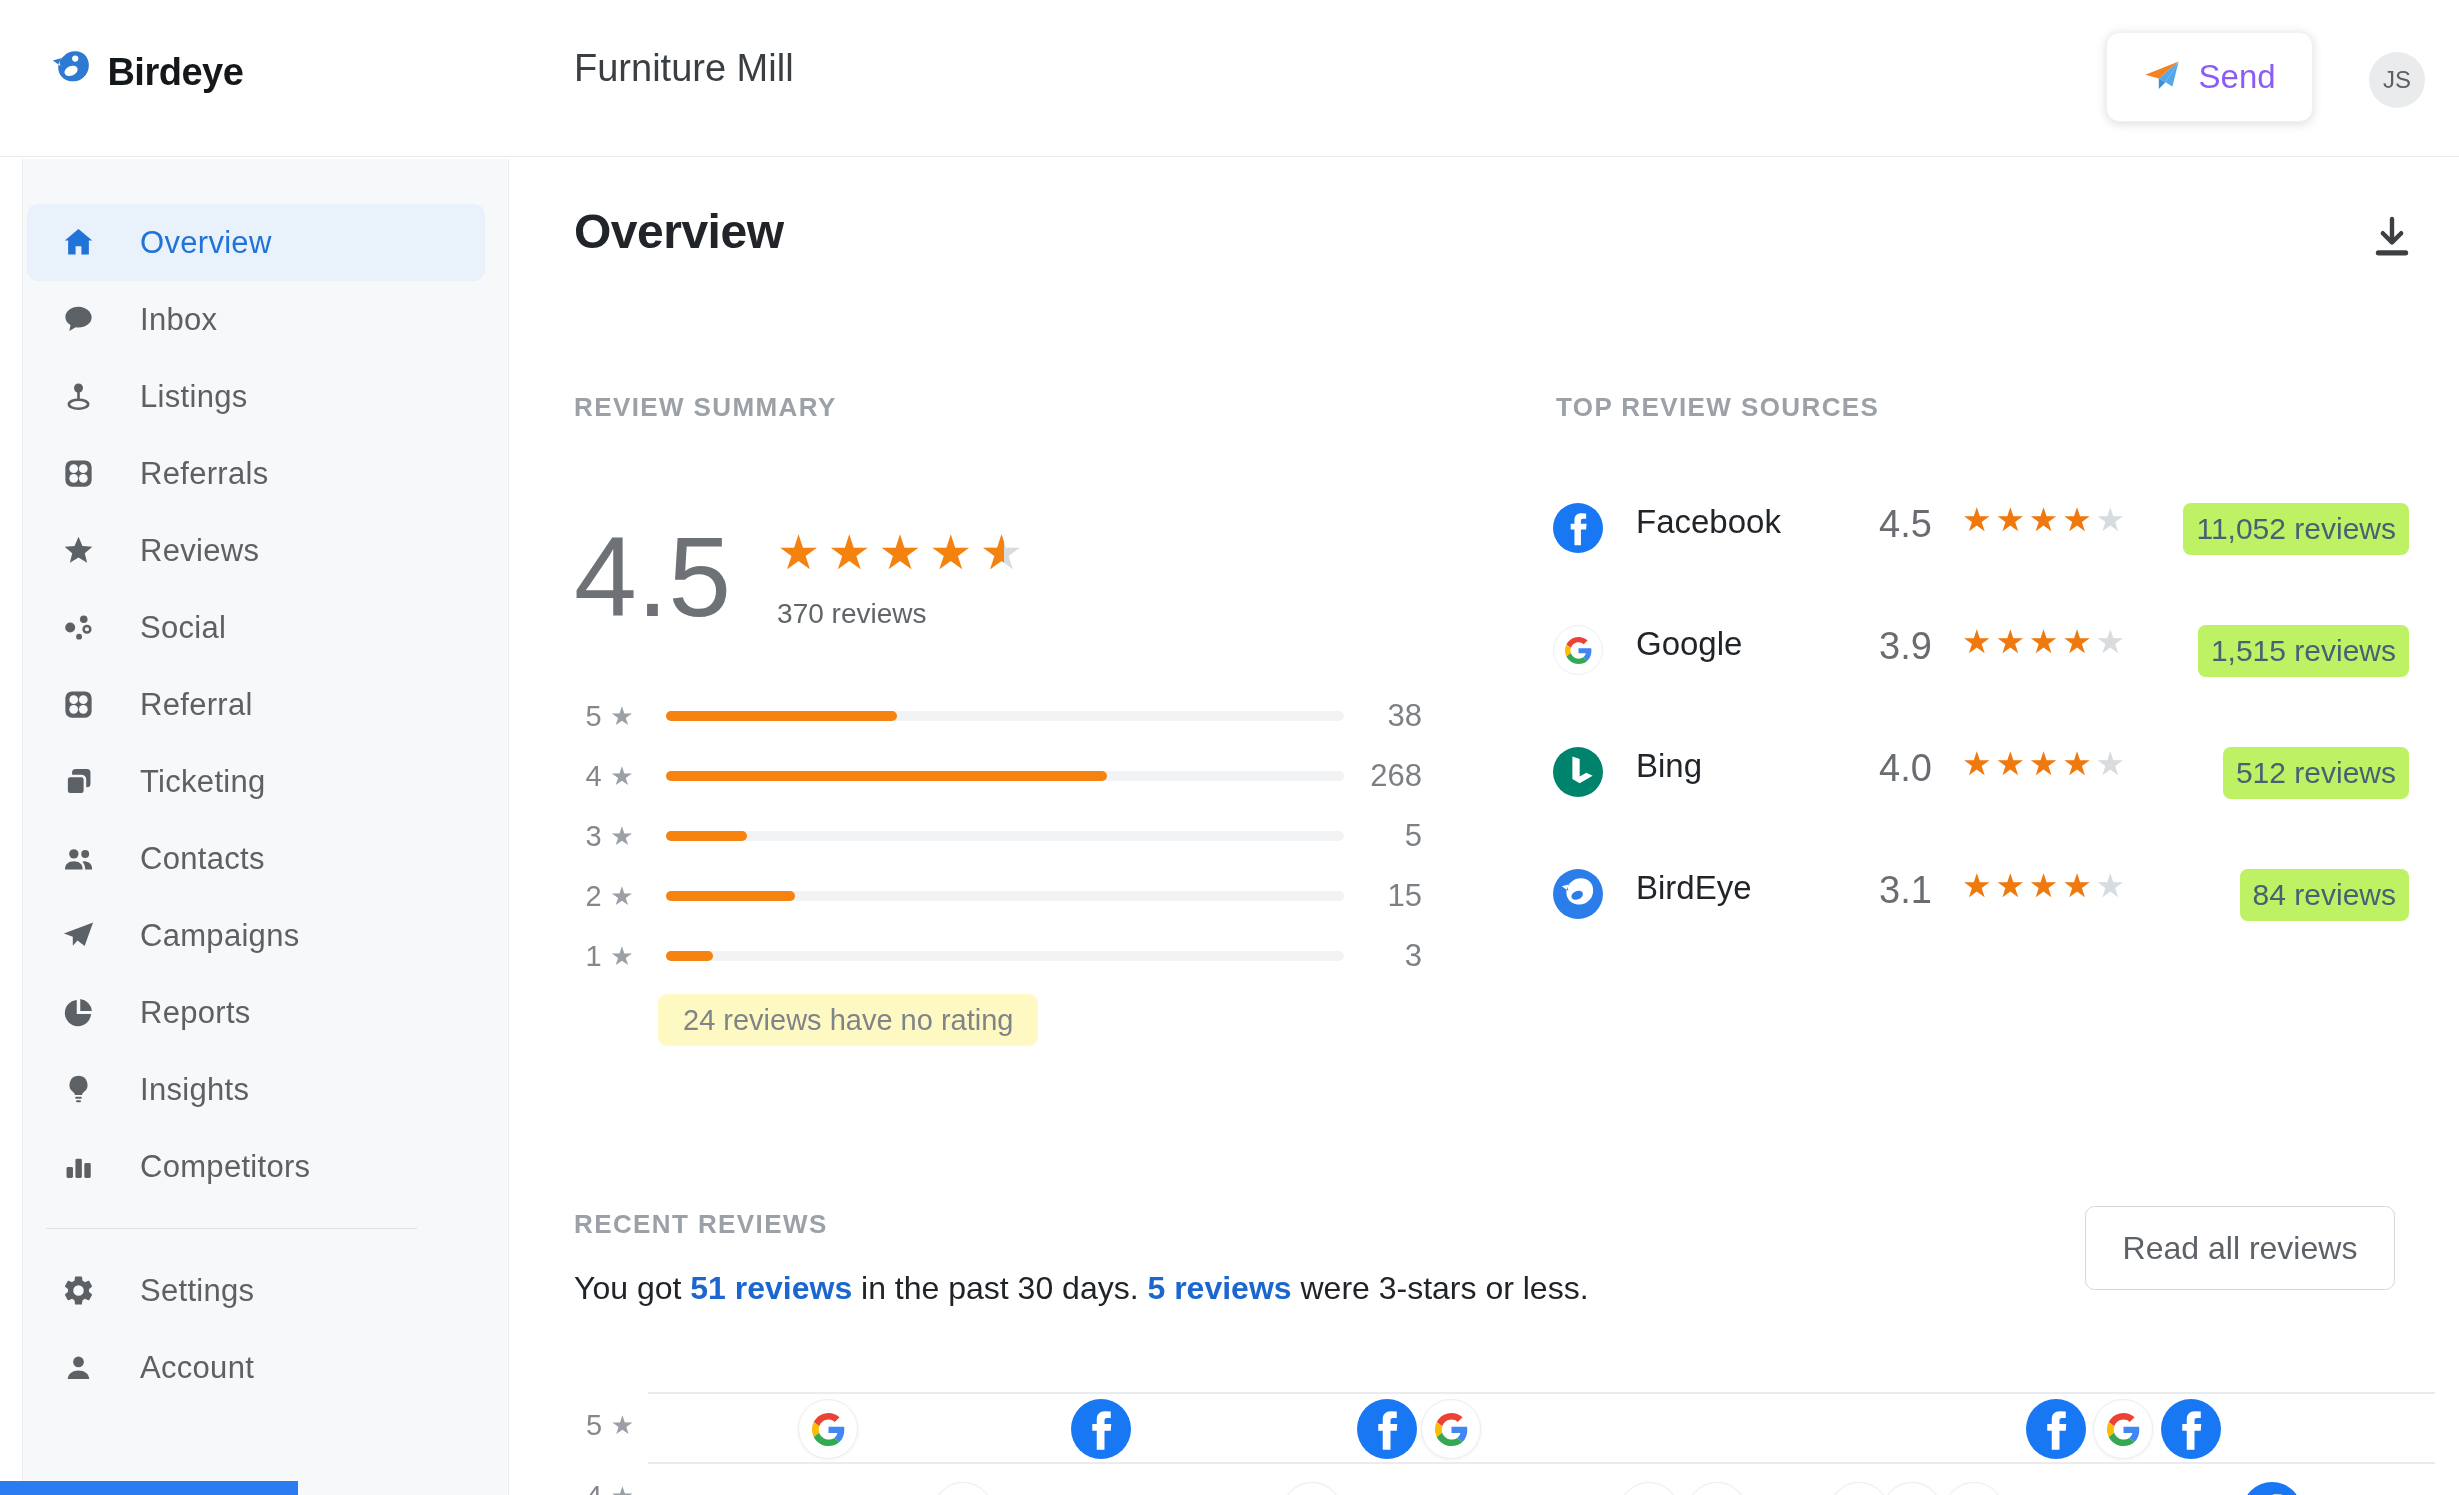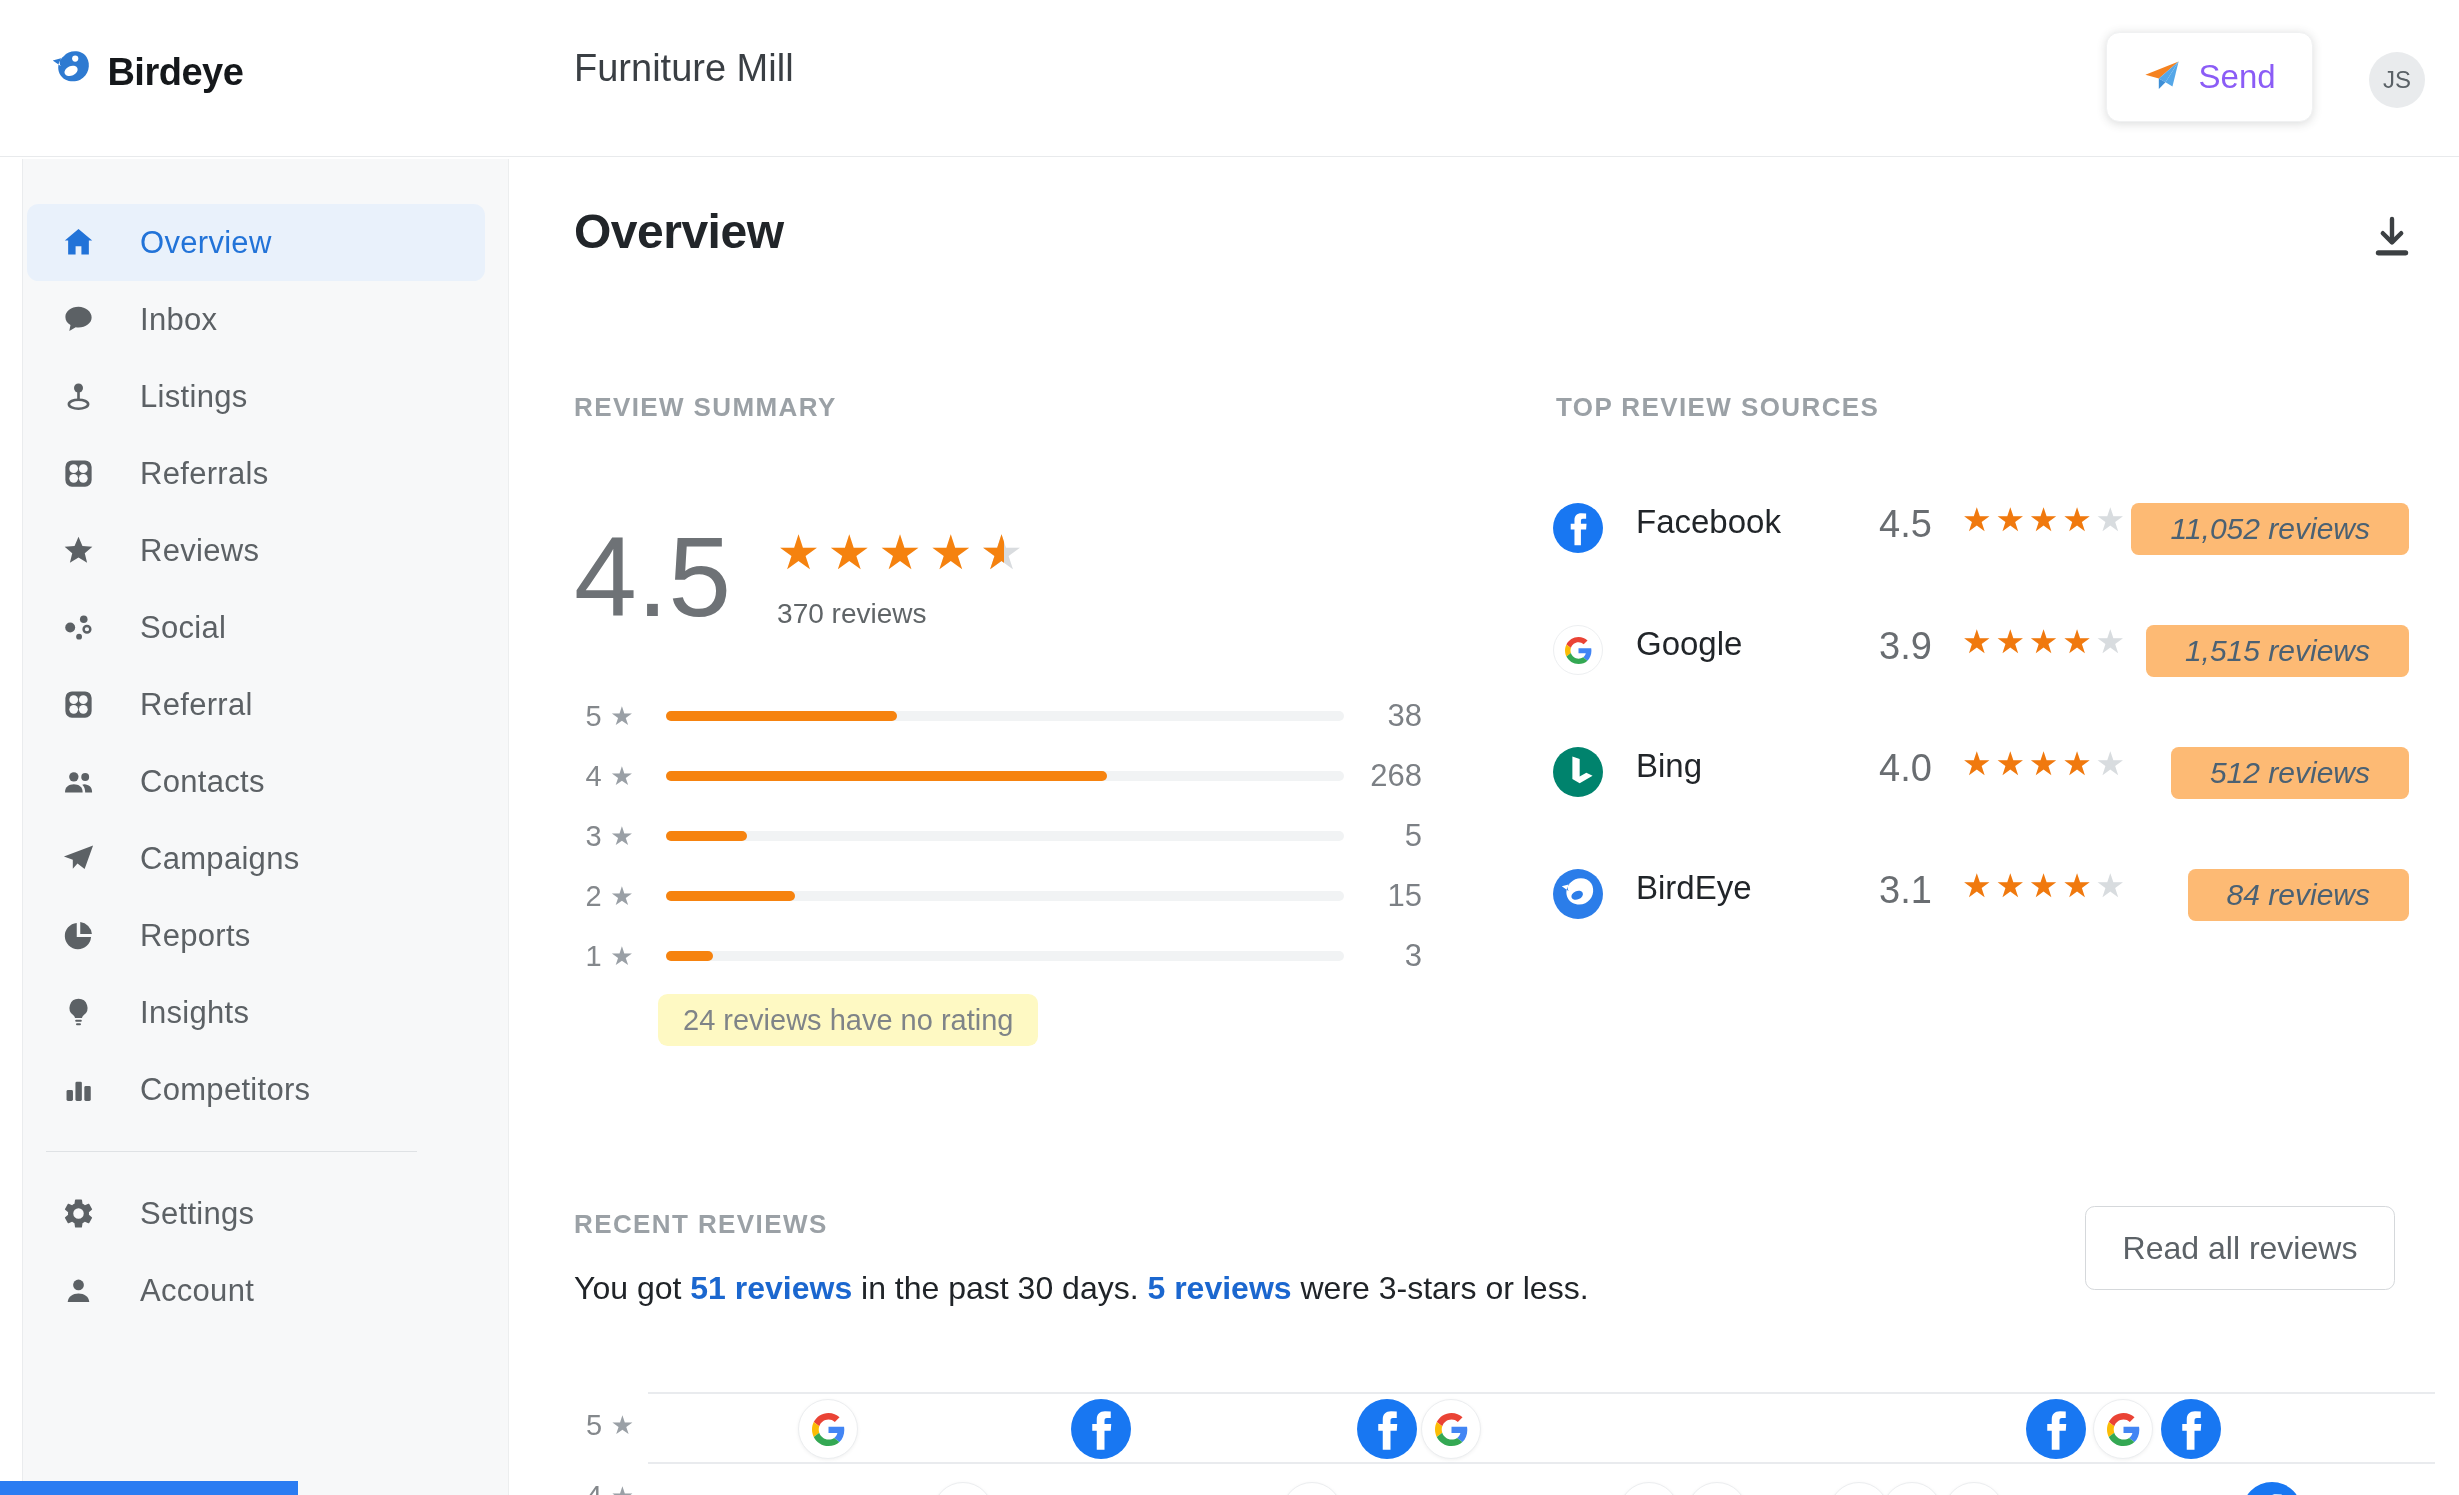--- a/index.html
+++ b/index.html
@@ -70,22 +70,22 @@
   
   .sources { position:absolute; left:1553px; top:503px; width:856px; }
   .src-row { display:flex; align-items:flex-start; height:122px; }
   .src-circle { flex:none; border-radius:50%; display:flex; align-items:center; justify-content:center; }
   .src-circle.ring { background:#fff; border:1.9px solid #edeff1; }
   .src-name { flex:none; width:243px; margin-left:33px; font-size:33px; font-weight:500; color:#212529; }
   .src-rating { flex:none; width:83px; font-size:38px; color:#696d71; }
   .src-stars { flex:none; display:flex; gap:3.8px; font-size:33px; line-height:33px; }
   .src-stars span { color:#f0790e; }
   .src-stars span.off { color:#d8dcdf; }
-  .src-chip { margin-left:auto; height:52px; line-height:52px; padding:0 39px; background:#fdba74;
-    border-radius:7.7px; font-size:30px; font-weight:500; color:#4b6173;font-style:italic; }
+  .src-chip { margin-left:auto; height:52px; line-height:52px; padding:0 13px; background:#bef264;
+    border-radius:7.7px; font-size:30px; font-weight:500; color:#4b6173; }
 
   
   .sentence { position:absolute; left:574px; top:1270px; font-size:32px; color:#202428; }
   .sentence a { color:#1b67cf; font-weight:700; text-decoration:none; cursor:pointer; }
   .read-all-btn { position:absolute; left:2085px; top:1206px; width:310px; height:84px; background:#fff;
     border:1.9px solid #d5d8db; border-radius:9.6px; font-size:32px; font-weight:500; color:#5c6267;
     cursor:pointer; font-family:inherit; }
 
   
   .tl-line { position:absolute; left:648px; width:1787px; height:1.9px; background:#e9ebee; }
@@ -203,20 +203,29 @@
                   <circle cx="15.3" cy="15.3" r="3" fill="#000"></circle>
                 </mask>
               </defs>
               <rect x="3" y="3" width="18" height="18" rx="4.5" fill="currentColor" mask="url(#m7)"></rect>
             </svg>
           </span>
           <span class="side-label">Referral</span>
         </div>
         <div class="side-item">
           <span class="side-icon">
+            <svg viewBox="0 0 24 24">
+              <rect x="7.6" y="3.4" width="12.6" height="12.6" rx="2.4" fill="currentColor"></rect>
+              <rect x="3.8" y="8.2" width="12.6" height="12.6" rx="2.4" fill="currentColor" stroke="#f7f8f9" stroke-width="1.8"></rect>
+            </svg>
+          </span>
+          <span class="side-label">Ticketing</span>
+        </div>
+        <div class="side-item">
+          <span class="side-icon">
             <svg viewBox="0 0 24 24" fill="currentColor">
               <circle cx="8.8" cy="8.8" r="3.2"></circle>
               <path d="M2.8 18.9c0-3.2 2.7-5.1 6-5.1s6 1.9 6 5.1v.6h-12z"></path>
               <circle cx="16.6" cy="8.9" r="2.7"></circle>
               <path d="M16 13.9c3 .2 5.3 2 5.3 4.9v.7h-4.7c0-2.1-.7-3.9-2-5.2z"></path>
             </svg>
           </span>
           <span class="side-label">Contacts</span>
         </div>
         <div class="side-item">

